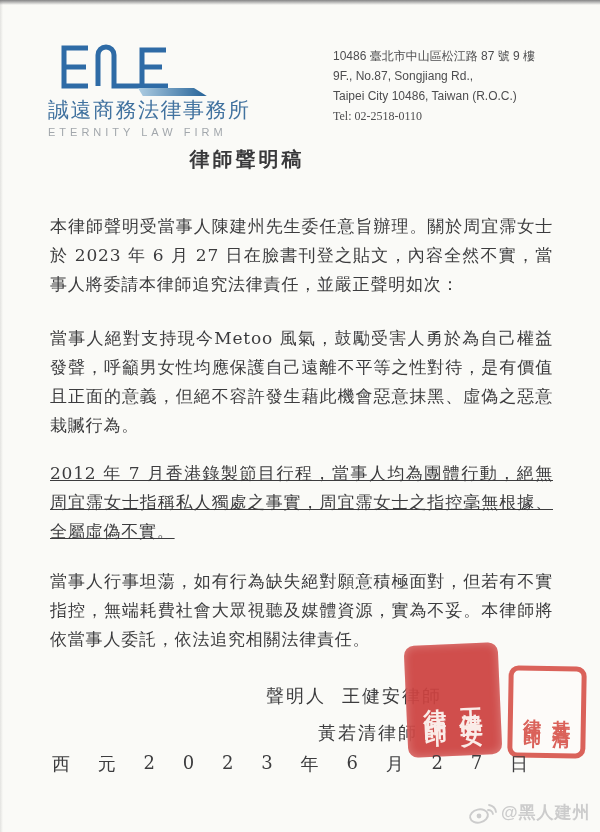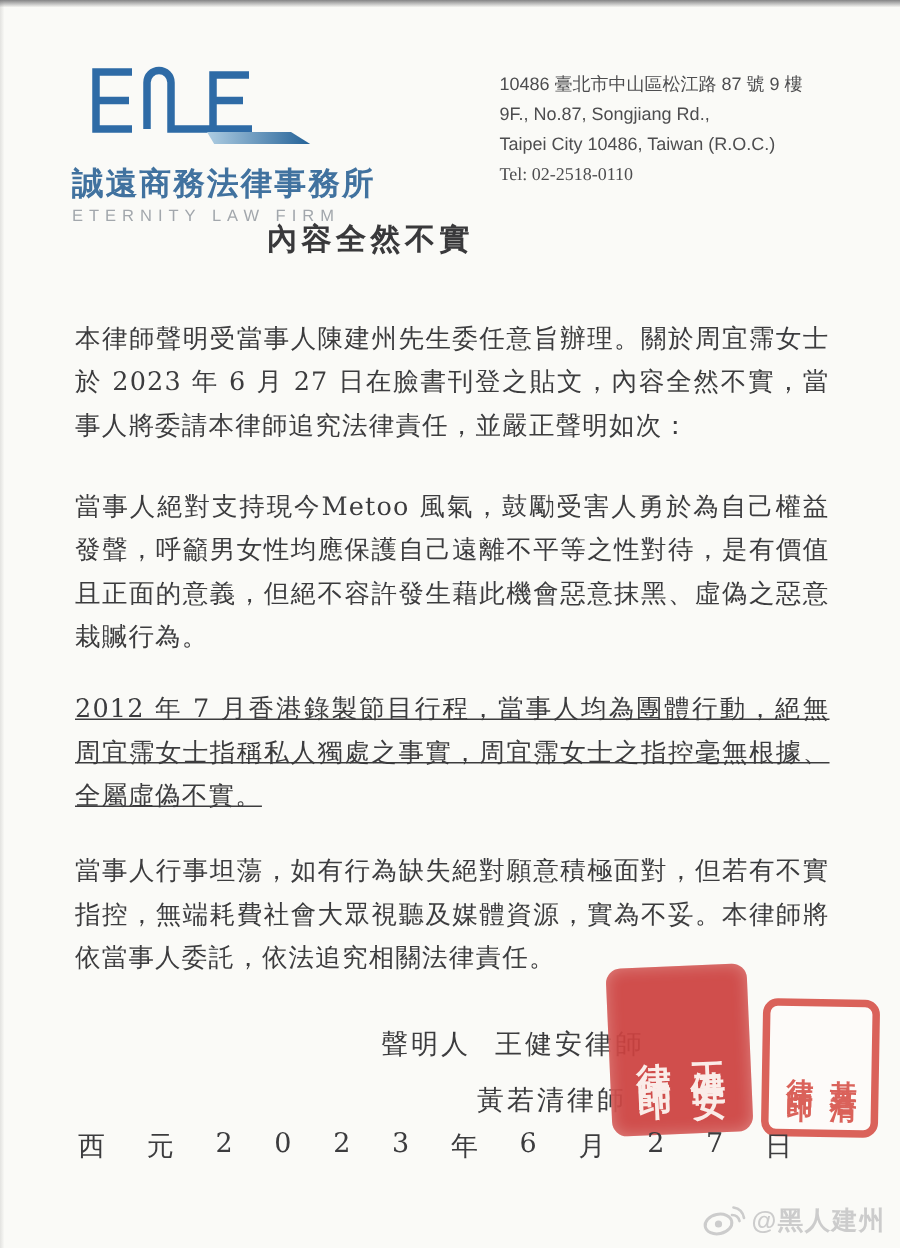--- a/index.html
+++ b/index.html
@@ -13,21 +13,21 @@
   
   .edge-top { position:absolute; top:0; left:0; right:0; height:5px;
     background:linear-gradient(to bottom, rgba(35,35,40,.55), rgba(35,35,40,0)); }
   .edge-left { position:absolute; top:0; left:0; bottom:0; width:3px;
     background:linear-gradient(to right, rgba(120,120,120,.18), rgba(120,120,120,0)); }
 
   
   .logo-block { position:absolute; left:48px; top:40px; }
   .logo-mark { display:block; }
   .firm-zh {
-    margin-top:12px; font-size:21px; font-weight:700; color:#41729f;
+    margin-top:0; font-size:21px; font-weight:400; color:#41729f;
     letter-spacing:1.5px; font-family:"DejaVu Serif","Liberation Serif",serif;
   }
   .firm-en {
     margin-top:2px; font-size:11px; color:#a2a7ac; letter-spacing:4px;
     font-family:"Liberation Sans","DejaVu Sans",sans-serif;
   }
   .address-block {
     position:absolute; left:333px; top:46px;
     font-family:"Liberation Sans","DejaVu Sans",sans-serif;
     font-size:12px; line-height:20px; color:#4d4d4f;
@@ -45,21 +45,21 @@
     position:absolute; left:50px; width:503px;
     font-size:17px; line-height:29px; letter-spacing:0.8px;
     text-align:justify; color:#3c3c3e;margin-top:16px;
   }
   .p1 { top:196px; }
   .p2 { top:308px; }
   .p3 { top:443px;text-decoration:underline; }
   .p4 { top:551px; }
 
   
-  .sig-line1 { position:absolute; left:254px; top:684px; font-size:18px;
+  .sig-line1 { position:absolute; left:266px; top:684px; font-size:18px;
     letter-spacing:2px; display:flex; gap:16px; color:#3c3c3e; }
   .sig-line2 { position:absolute; left:318px; top:721px; font-size:18px;
     letter-spacing:2px; color:#3c3c3e; }
 
   
   .seal { position:absolute; display:flex; justify-content:center;
     align-items:center; gap:5px; opacity:.93; }
   .seal-col { writing-mode:vertical-rl; text-orientation:upright;
     font-weight:700; font-family:"DejaVu Serif","Liberation Serif",serif; }
   .seal1 { left:406px; top:644px; width:94px; height:112px;
@@ -70,21 +70,21 @@
     background:rgba(255,252,250,.6); border:5px solid #d8574f;
     border-radius:10px; transform:rotate(1deg); }
   .seal2 .seal-col { color:#d8574f; font-size:18px; letter-spacing:5px; }
 
   
   .date-row { position:absolute; left:52px; top:752px; width:476px;
     display:flex; justify-content:space-between; font-size:18px; color:#3c3c3e; }
 
   
   .watermark { position:absolute; left:468px; top:801px; display:flex;
-    align-items:center; gap:3px; color:#cccccc;
+    gap:3px; color:#cccccc;
     font-family:"Liberation Sans","DejaVu Sans",sans-serif;
     font-size:17px; font-weight:700; letter-spacing:1px; }
 </style>
 </head>
 <body>
 
 <div class="page">
   <div class="edge-top"></div>
   <div class="edge-left"></div>
 
@@ -107,21 +107,21 @@
 
   <div class="address-block">
     <div>10486 臺北市中山區松江路 87 號 9 樓</div>
     <div>9F., No.87, Songjiang Rd.,</div>
     <div>Taipei City 10486, Taiwan (R.O.C.)</div>
     <div class="telfax">
       <span>Tel: 02-2518-0110</span>
     </div>
   </div>
 
-  <div class="doc-title">內容全然不實</div>
+  <div class="doc-title">律師聲明稿</div>
 
   <p class="para p1">本律師聲明受當事人陳建州先生委任意旨辦理。關於周宜霈女士於 2023 年 6 月 27 日在臉書刊登之貼文，內容全然不實，當事人將委請本律師追究法律責任，並嚴正聲明如次：</p>
   <p class="para p2">當事人絕對支持現今Metoo 風氣，鼓勵受害人勇於為自己權益發聲，呼籲男女性均應保護自己遠離不平等之性對待，是有價值且正面的意義，但絕不容許發生藉此機會惡意抹黑、虛偽之惡意栽贓行為。</p>
   <p class="para p3">2012 年 7 月香港錄製節目行程，當事人均為團體行動，絕無周宜霈女士指稱私人獨處之事實，周宜霈女士之指控毫無根據、全屬虛偽不實。</p>
   <p class="para p4">當事人行事坦蕩，如有行為缺失絕對願意積極面對，但若有不實指控，無端耗費社會大眾視聽及媒體資源，實為不妥。本律師將依當事人委託，依法追究相關法律責任。</p>
 
   <div class="sig-line1">
     <span>聲明人</span>
     <span>王健安律師</span>
   </div>

